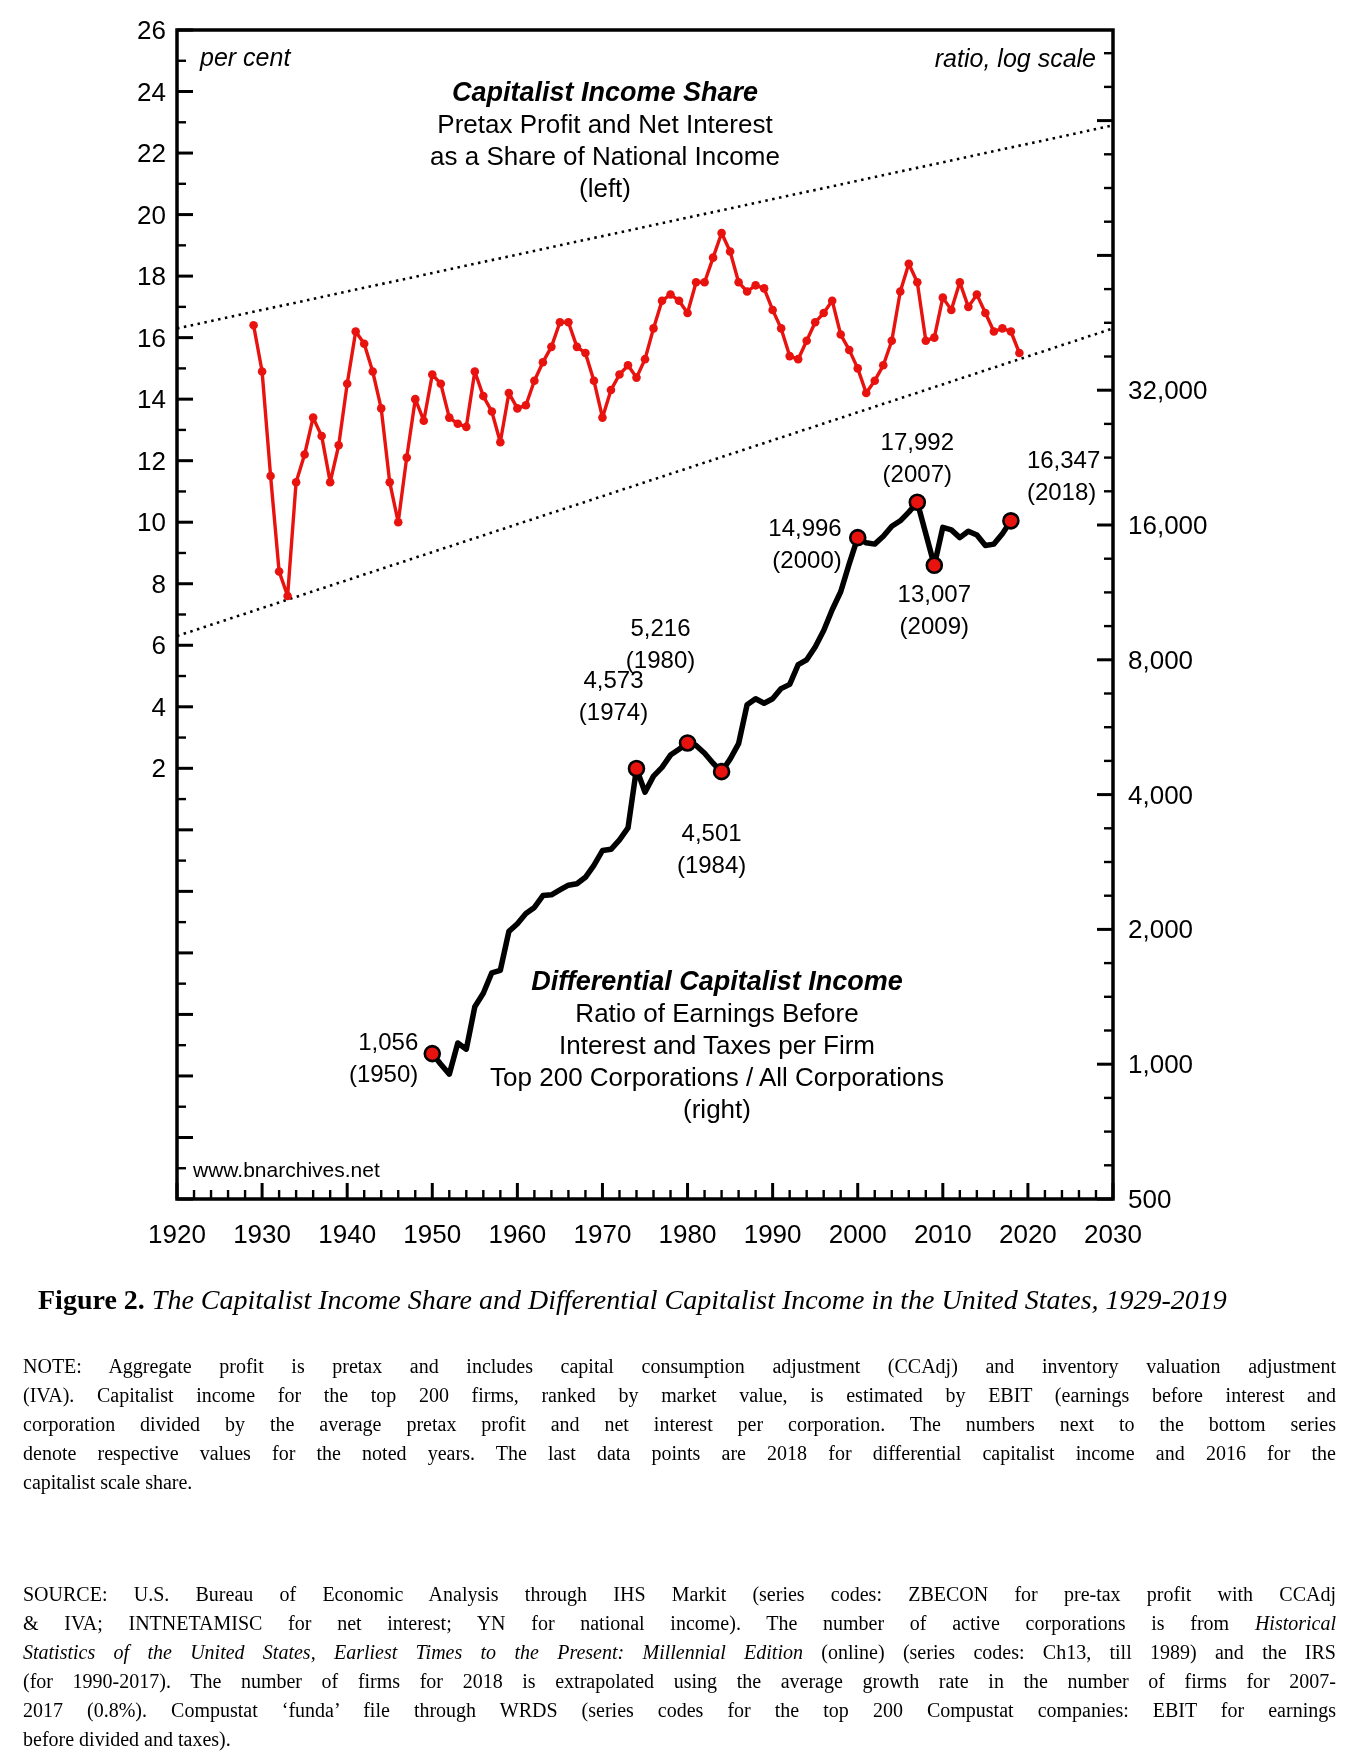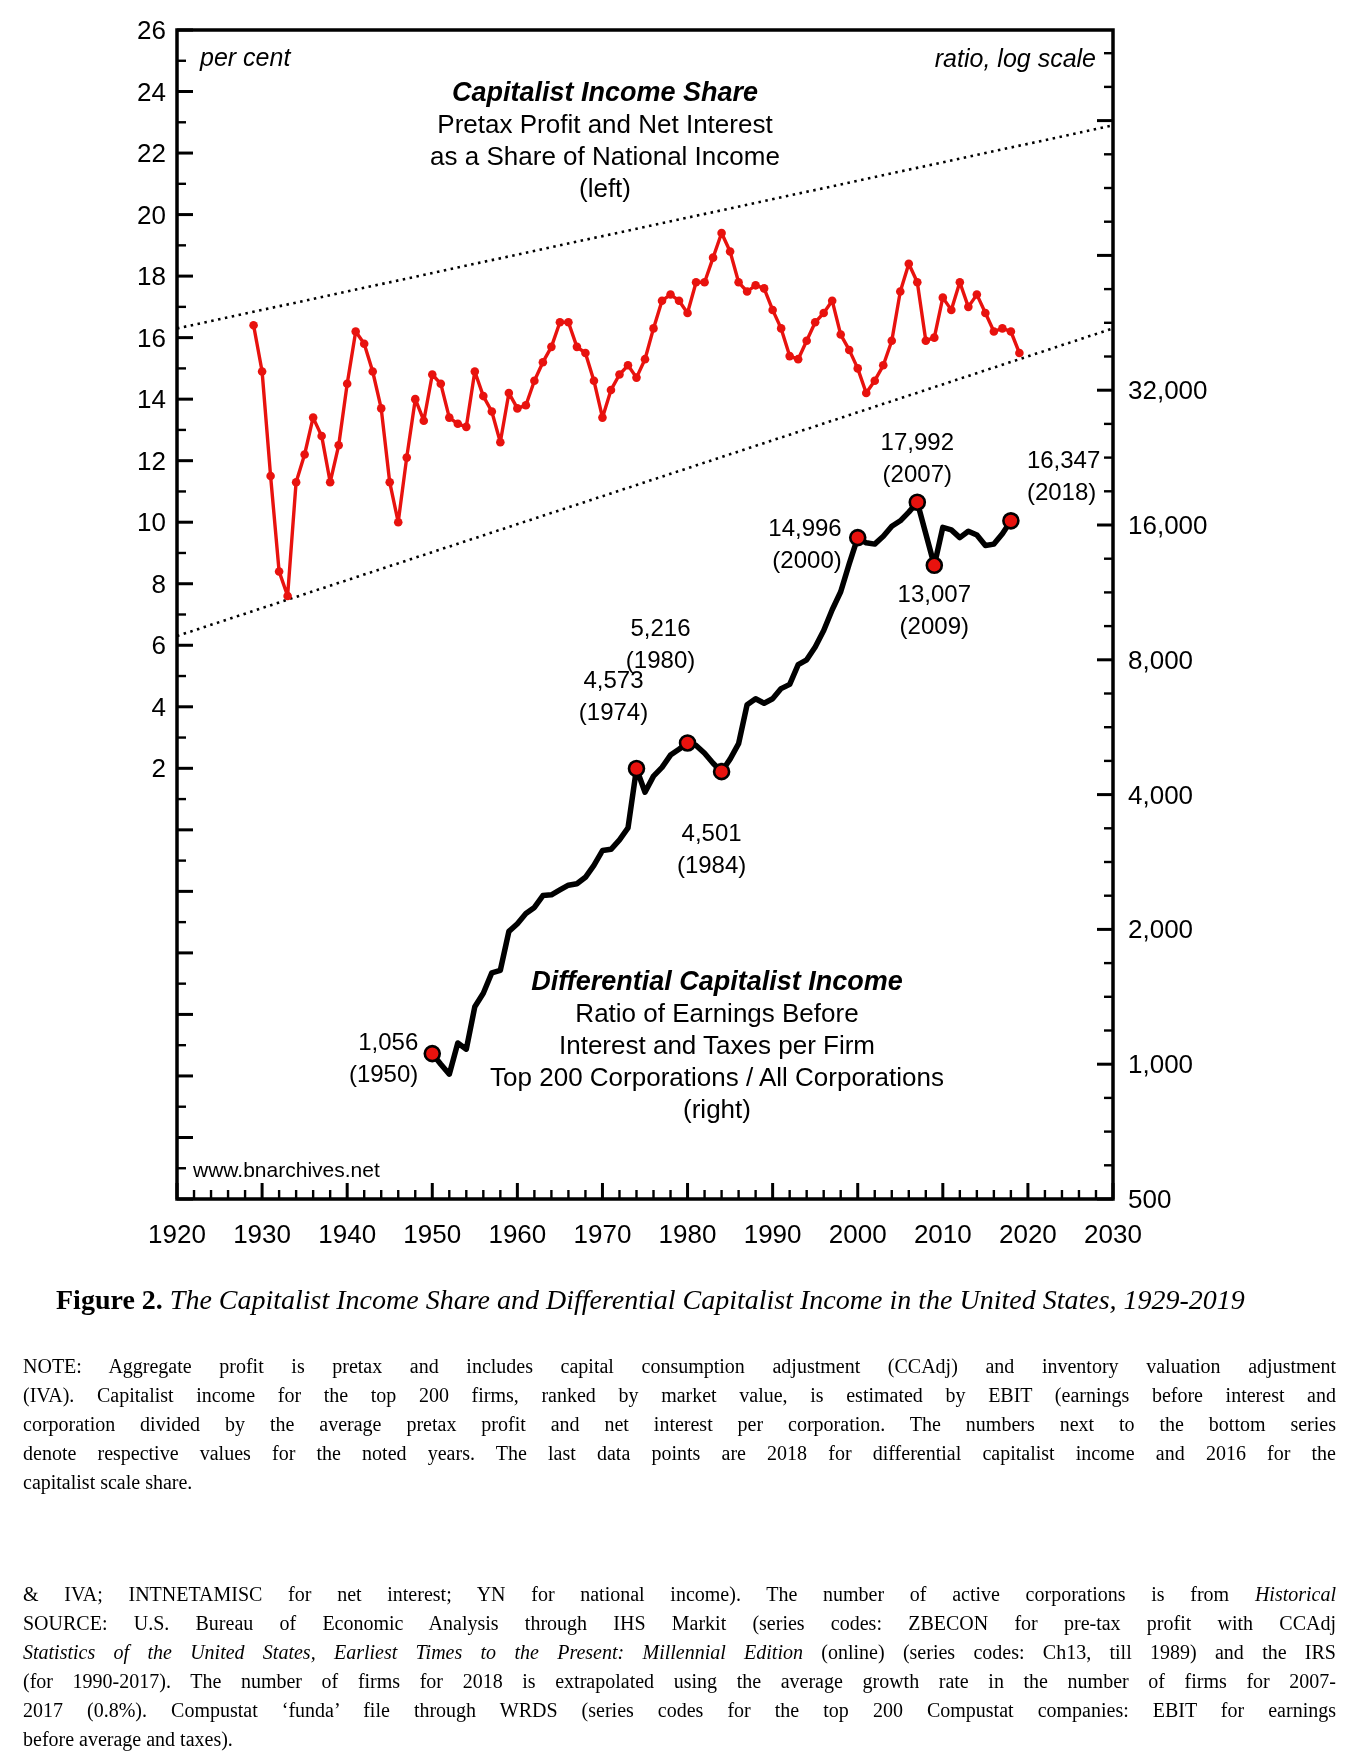--- a/index.html
+++ b/index.html
@@ -1,19 +1,19 @@
 <!DOCTYPE html>
 <html><head>
 <meta charset="utf-8">
 <style>
   html,body{margin:0;padding:0;background:#fff;}
   #page{position:relative;width:1356px;height:1764px;background:#fff;overflow:hidden;
         font-family:"Liberation Sans",sans-serif;color:#000;}
   #chart-svg{position:absolute;left:0;top:0;}
-  #caption{position:absolute;left:56px;top:1284px;width:1300px;white-space:nowrap;
+  #caption{position:absolute;left:38px;top:1284px;width:1300px;white-space:nowrap;
            font-family:"Liberation Serif",serif;font-size:28px;}
   #caption .b{font-weight:bold;}
   #caption .i{font-style:italic;}
   .para{position:absolute;left:23px;width:1313px;font-family:"Liberation Serif",serif;
         font-size:20px;line-height:29px;}
   #note-para{top:1352px;}
   #source-para{top:1580px;}
   .pline{text-align:justify;text-align-last:justify;}
   .pline.last{text-align-last:left;}
   .pline .i{font-style:italic;}
@@ -340,20 +340,20 @@
   </div>
 
   <div id="note-para" class="para">
       <div class="pline"><span>NOTE: Aggregate profit is pretax and includes capital consumption adjustment (CCAdj) and inventory valuation adjustment</span></div>
       <div class="pline"><span>(IVA). Capitalist income for the top 200 firms, ranked by market value, is estimated by EBIT (earnings before interest and</span></div>
       <div class="pline"><span>corporation divided by the average pretax profit and net interest per corporation. The numbers next to the bottom series</span></div>
       <div class="pline"><span>denote respective values for the noted years. The last data points are 2018 for differential capitalist income and 2016 for the</span></div>
       <div class="pline last"><span>capitalist scale share.</span></div>
     </div>
   <div id="source-para" class="para">
+      <div class="pline"><span>SOURCE: U.S. Bureau of Economic Analysis through IHS Markit (series codes: ZBECON for pre-tax profit with CCAdj</span></div>
       <div class="pline"><span>&amp; IVA; INTNETAMISC for net interest; YN for national income). The number of active corporations is from </span><span class="i">Historical</span></div>
-      <div class="pline"><span>SOURCE: U.S. Bureau of Economic Analysis through IHS Markit (series codes: ZBECON for pre-tax profit with CCAdj</span></div>
       <div class="pline"><span class="i">Statistics of the United States, Earliest Times to the Present: Millennial Edition</span><span> (online) (series codes: Ch13, till 1989) and the IRS</span></div>
       <div class="pline"><span>(for 1990-2017). The number of firms for 2018 is extrapolated using the average growth rate in the number of firms for 2007-</span></div>
       <div class="pline"><span>2017 (0.8%). Compustat ‘funda’ file through WRDS (series codes for the top 200 Compustat companies: EBIT for earnings</span></div>
-      <div class="pline last"><span>before average and taxes).</span></div>
+      <div class="pline last"><span>before divided and taxes).</span></div>
     </div>
 </div>
 
 </body></html>

